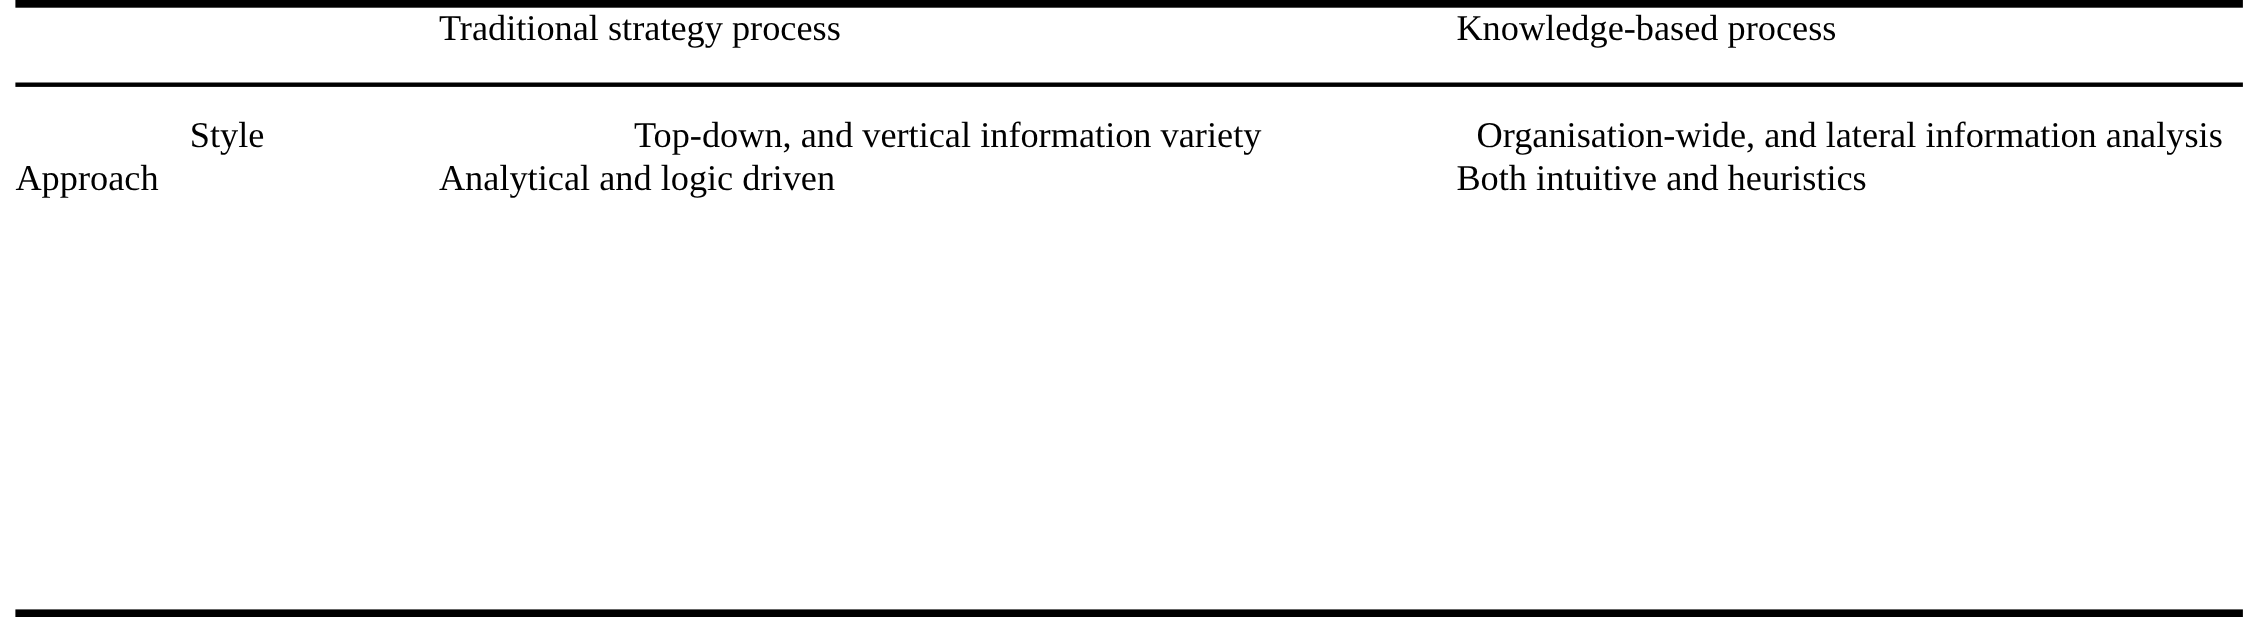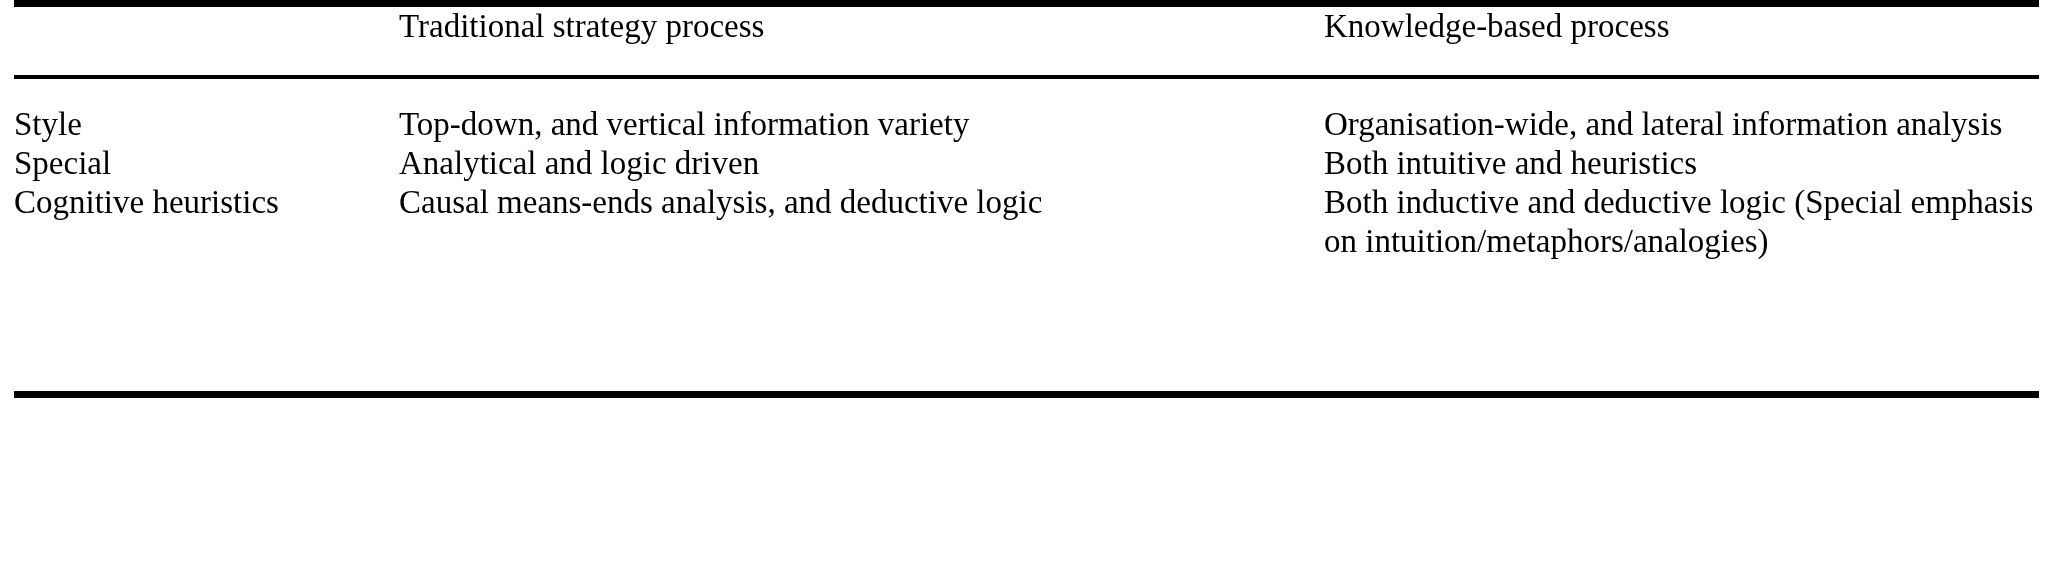--- a/index.html
+++ b/index.html
@@ -11,21 +11,21 @@
     width: 2053px;
     height: 561px;
     font-family: "Liberation Serif", "DejaVu Serif", serif;
     color: #000000;
     overflow: hidden;
   }
 
   .table-wrap {
     box-sizing: border-box;
     width: 2053px;
-    height: 398px;
+    height: 561px;
     padding: 0 14px;
     display: flex;
     flex-direction: column;
   }
 
   .rule-top,
   .rule-bottom {
     height: 7px;
     background: #000000;
     flex: none;
@@ -63,20 +63,21 @@
     white-space: nowrap;
   }
 
   
   .body-rows td {
     padding-top: 19px;
     padding-bottom: 0;
   }
   .body-rows tr:first-child td {
     padding-top: 26px;
+    text-align: center;
   }
 
   .cell-label   { padding-right: 12px; }
   .cell-trad    { padding-right: 40px; }
   .cell-know    { padding-right: 8px; }
 
   .nowrap { white-space: nowrap; }
 
   .spacer-bottom { flex: 1 1 auto; }
 </style>
@@ -110,28 +111,23 @@
       <col class="c-trad">
       <col class="c-know">
     </colgroup>
     <tbody class="body-rows">
       <tr>
         <td class="cell-label nowrap">Style</td>
         <td class="cell-trad">Top-down, and vertical information variety</td>
         <td class="cell-know">Organisation-wide, and lateral information analysis</td>
       </tr>
       <tr>
-        <td class="cell-label nowrap">Special</td>
+        <td class="cell-label nowrap">Approach</td>
         <td class="cell-trad">Analytical and logic driven</td>
         <td class="cell-know">Both intuitive and heuristics</td>
-      </tr>
-      <tr>
-        <td class="cell-label nowrap">Cognitive heuristics</td>
-        <td class="cell-trad">Causal means-ends analysis, and deductive logic</td>
-        <td class="cell-know">Both inductive and deductive logic (Special emphasis on intuition/metaphors/analogies)</td>
       </tr>
     </tbody>
   </table>
 
   <div class="spacer-bottom"></div>
 
   <div class="rule-bottom"></div>
 
 </div>
 

